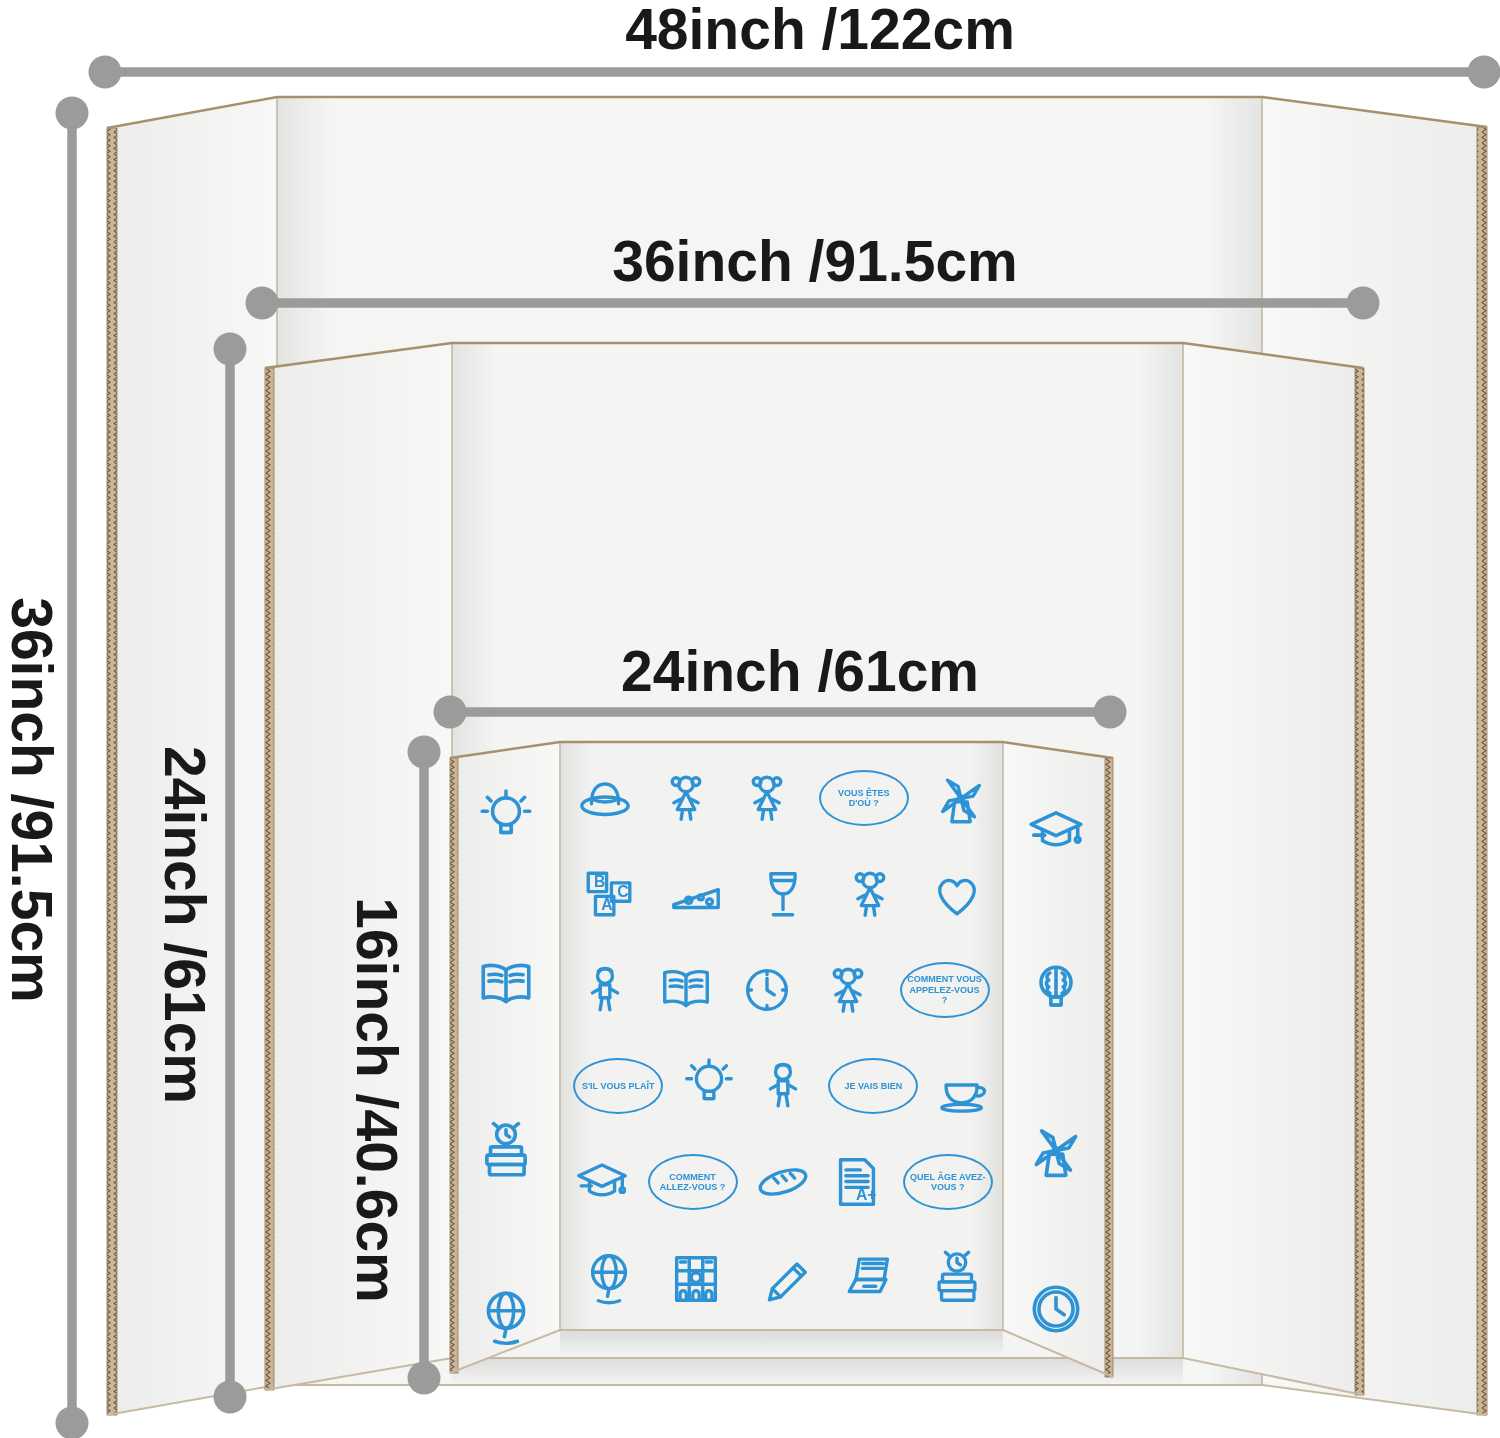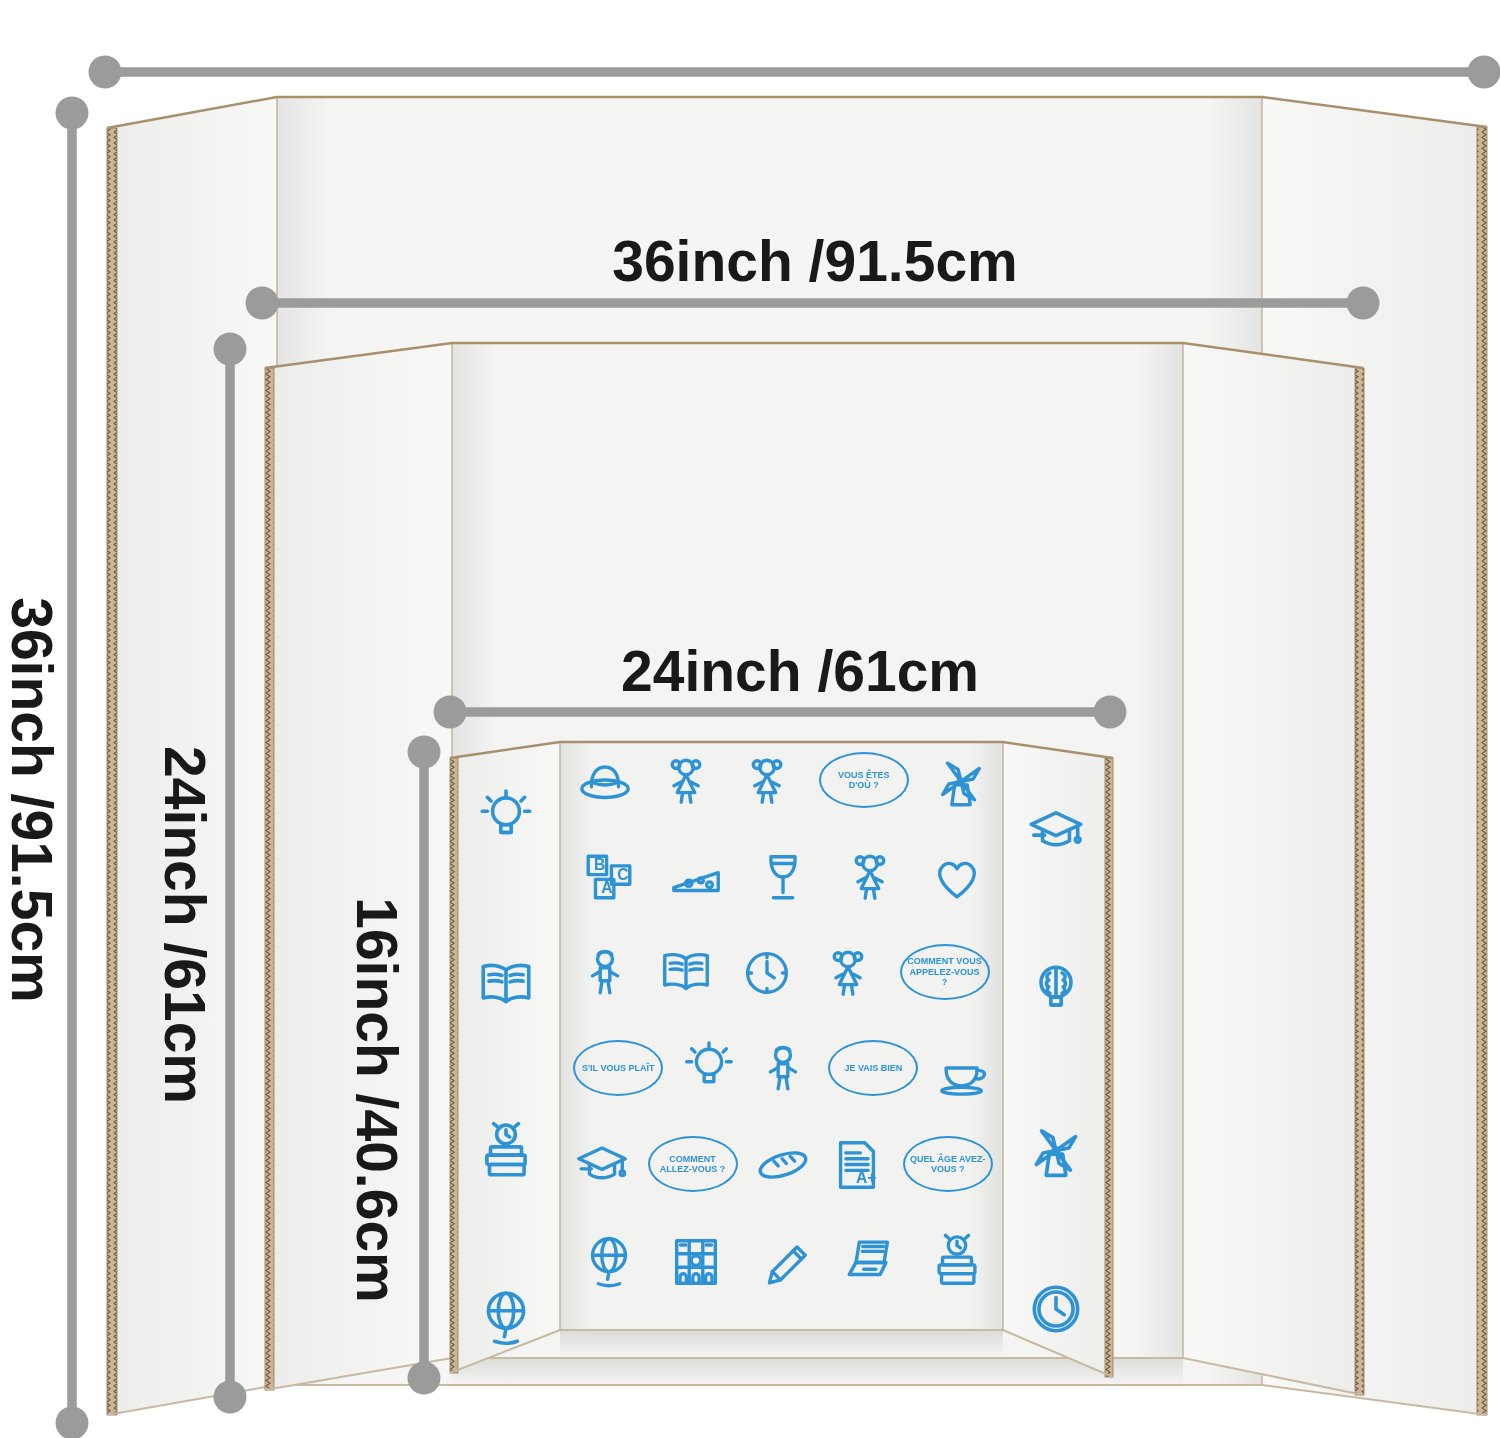--- a/index.html
+++ b/index.html
@@ -8,21 +8,21 @@
   .boards-svg{position:absolute;left:0;top:0;}
   .dim-label{position:absolute;width:700px;text-align:center;
              font:700 57px/58px "Liberation Sans",sans-serif;color:#191919;white-space:nowrap;}
   .dim-label.v{transform:rotate(90deg);}
   
   .panel{position:absolute;}
   .wing-col{display:flex;flex-direction:column;align-items:center;justify-content:space-between;}
   #wing-left{left:458px;top:788px;width:96px;height:560px;}
   #wing-right{left:1008px;top:800px;width:96px;height:540px;}
   #center-panel{left:565px;top:752px;width:436px;height:572px;display:flex;flex-direction:column;justify-content:space-between;}
-  .drow{display:flex;justify-content:space-around;height:92px;}
+  .drow{display:flex;justify-content:space-around;align-items:center;height:92px;}
   .doodle{width:58px;height:58px;flex:0 0 auto;}
   .wing-col .doodle{width:62px;height:62px;}
   .doodle svg{width:100%;height:100%;stroke:#2e93d4;fill:none;stroke-width:1.4;
               stroke-linecap:round;stroke-linejoin:round;}
   .doodle svg text{fill:#2e93d4;stroke:none;font:700 6.5px "Liberation Sans",sans-serif;}
   .bubble{box-sizing:border-box;border:2.5px solid #2e93d4;border-radius:50%;color:#2e93d4;
           font:700 9px/1.15 "Liberation Sans",sans-serif;text-transform:uppercase;
           display:flex;align-items:center;justify-content:center;text-align:center;
           width:90px;height:56px;padding:5px;background:transparent;flex:0 0 auto;}
 </style>
@@ -357,18 +357,19 @@
           <path d="M12 12.2L6.4 4.6l4.4 2.6zM12 12.2l7.6-5.4-2.6 4.4zM12 12.2l5.6 7.6-4.4-2.6zM12 12.2l-7.6 5.4 2.6-4.4z"></path>
           <circle cx="12" cy="12.2" r="1"></circle>
         </svg></span>
       <span class="doodle"><svg viewBox="0 0 24 24" aria-hidden="true">
           <circle cx="12" cy="12" r="8.4"></circle>
           <circle cx="12" cy="12" r="6.6"></circle>
           <path d="M12 7.6V12l3.2 2.2"></path>
         </svg></span>
     </div>
 
+  <div class="dim-label" style="left:470px;top:0px;">48inch /122cm</div>
   <div class="dim-label" style="left:465px;top:232px;">36inch /91.5cm</div>
   <div class="dim-label" style="left:450px;top:642px;">24inch /61cm</div>
   <div class="dim-label v" style="left:-318px;top:771px;">36inch /91.5cm</div>
   <div class="dim-label v" style="left:-165px;top:896px;">24inch /61cm</div>
   <div class="dim-label v" style="left:27px;top:1071px;">16inch /40.6cm</div>
 </div>
 
 </body></html>

